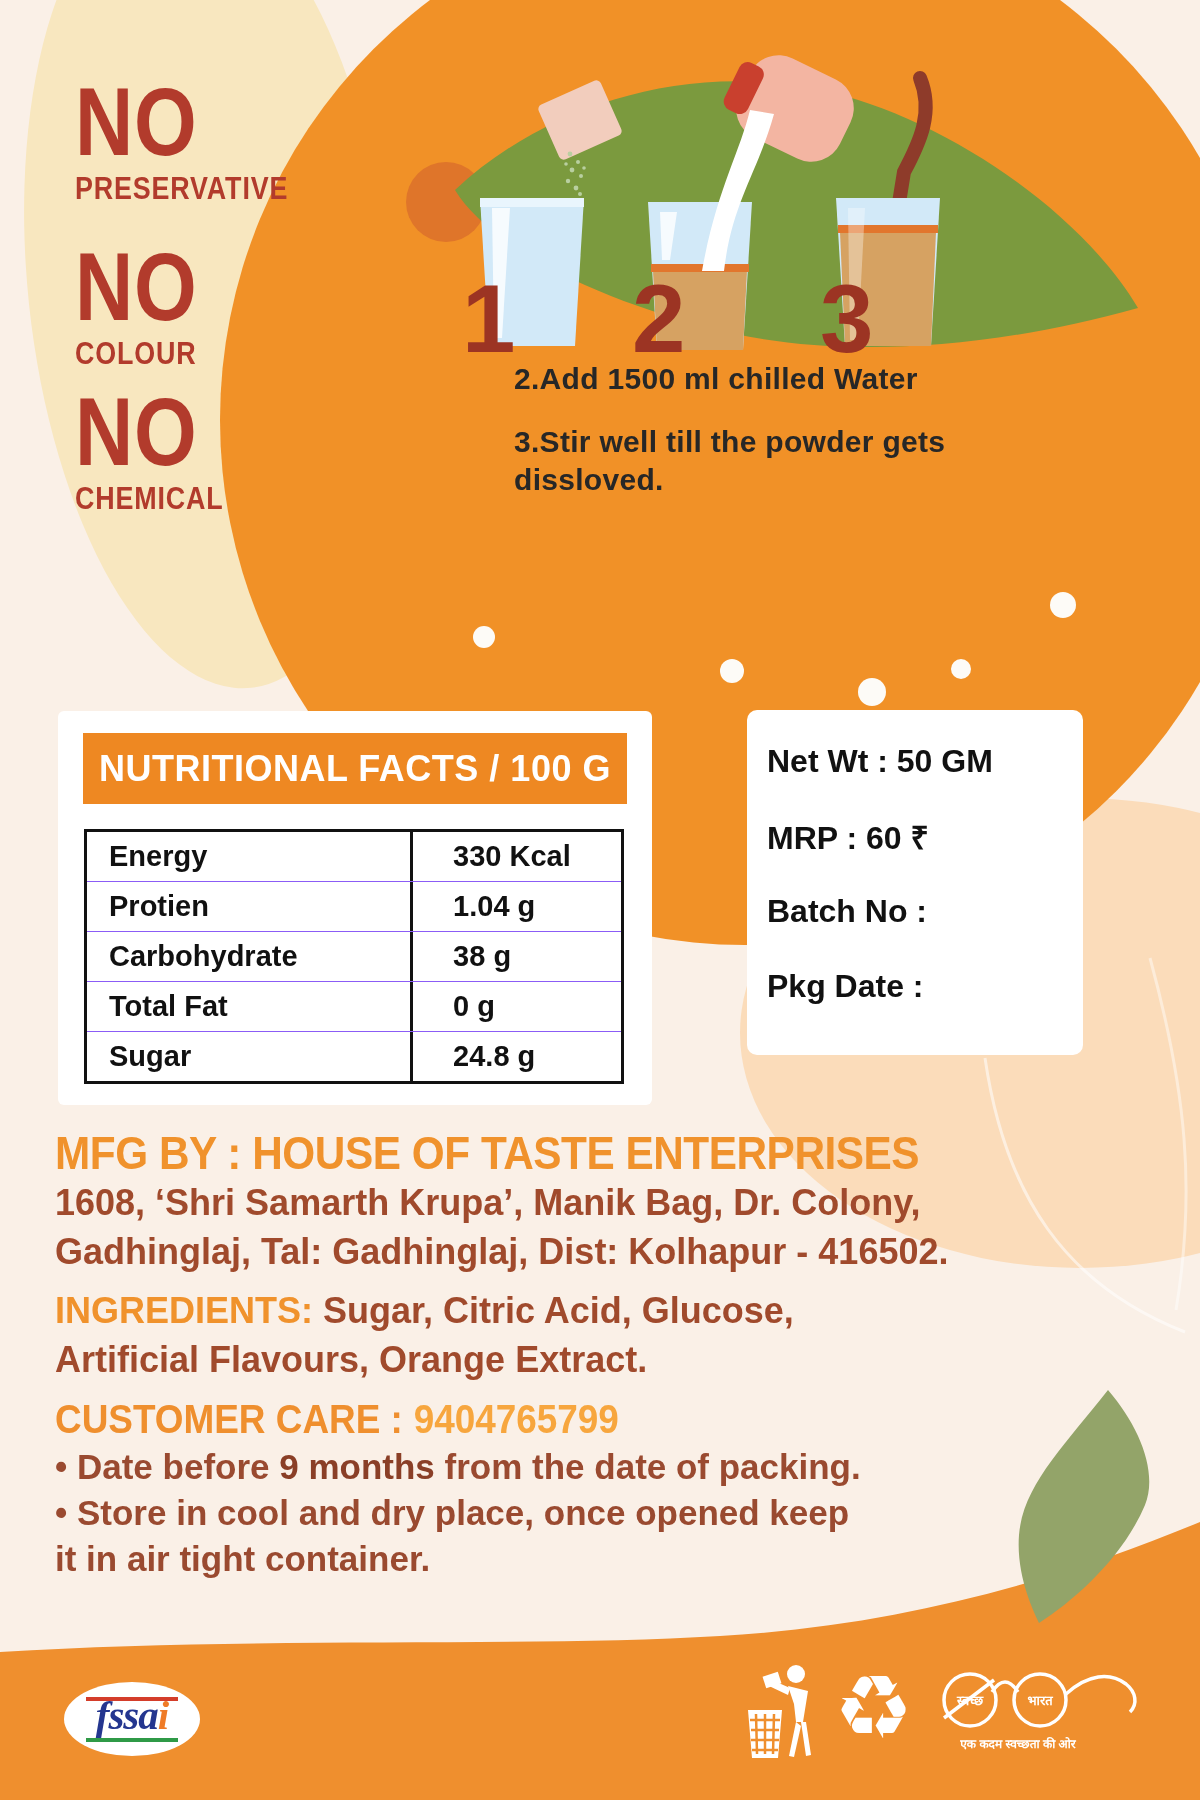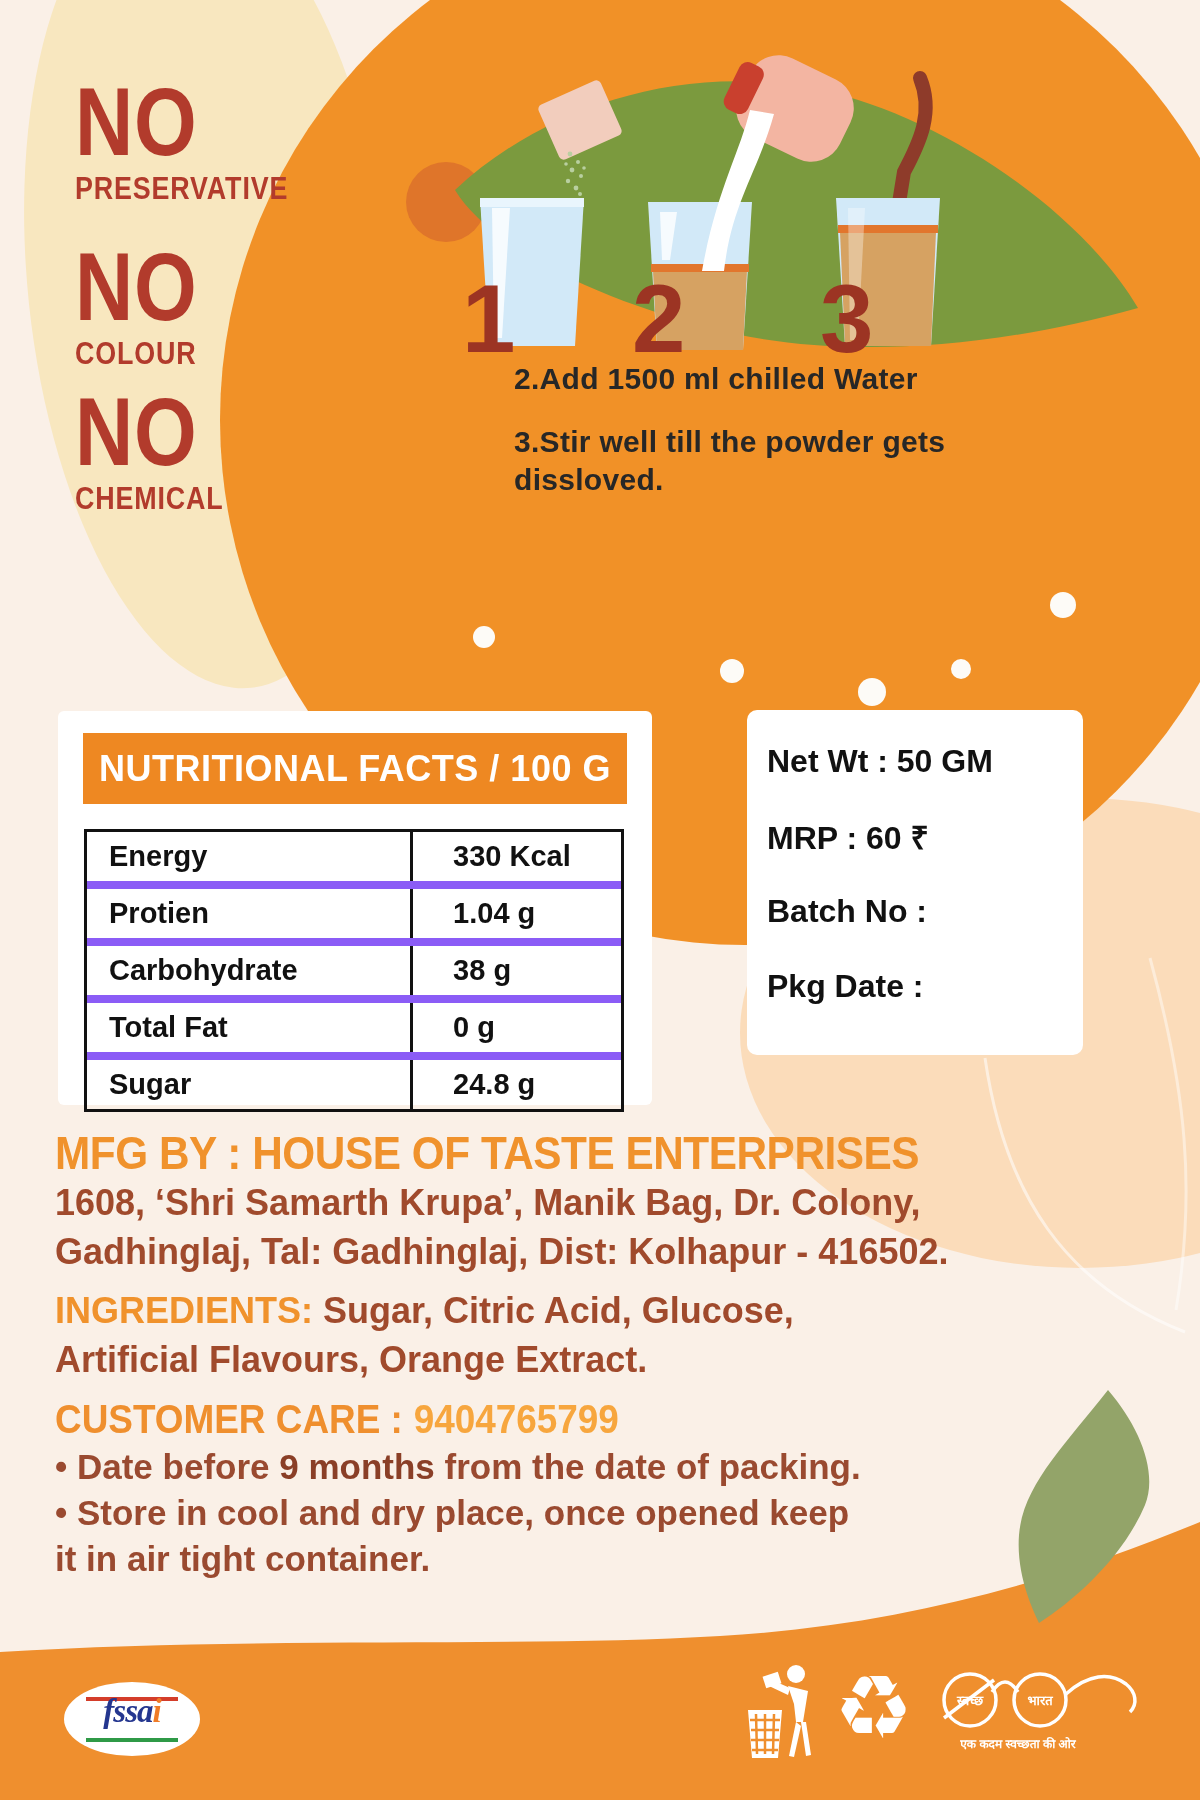--- a/index.html
+++ b/index.html
@@ -26,21 +26,21 @@
   .instructions{position:absolute;left:514px;top:360px;width:482px;z-index:3;color:#272727;font-size:30px;font-weight:600;line-height:38px;letter-spacing:.3px;}
   .instructions p{margin:0 0 25px 0;}
 
   .dot{position:absolute;background:#fdfbf7;border-radius:50%;z-index:3;}
 
   
   .nutri-card{position:absolute;left:58px;top:711px;width:594px;height:394px;background:#ffffff;border-radius:6px;z-index:3;}
   .nutri-header{position:absolute;left:25px;right:25px;top:22px;height:71px;background:#ee8822;display:flex;align-items:center;justify-content:center;color:#fff;font-size:36px;font-weight:800;letter-spacing:.5px;white-space:nowrap;}
   .nutri-table{position:absolute;left:26px;right:28px;top:118px;border:3px solid #111;}
   .nrow{display:grid;grid-template-columns:60.5% 39.5%;height:49px;}
-  .nrow + .nrow{border-top:8px solid #8b5cf6;}
+  .nrow + .nrow{border-top:1px solid #8b5cf6;}
   .ncell{display:flex;align-items:center;font-size:29px;font-weight:800;color:#111;padding-left:22px;}
   .nval{border-left:3px solid #111;padding-left:40px;}
 
   
   .pack-box{position:absolute;left:747px;top:710px;width:336px;height:345px;background:#ffffff;border-radius:10px;z-index:3;padding:14px 0 0 20px;box-sizing:border-box;}
   .pack-box p{margin:0;height:75px;display:flex;align-items:center;font-size:32px;font-weight:800;color:#111;}
 
   
   .mfg-heading{position:absolute;left:55px;top:1126px;z-index:3;color:#f0922c;font-size:46px;font-weight:800;letter-spacing:-.5px;transform:scaleX(.92);transform-origin:left top;white-space:nowrap;}
   .address{position:absolute;left:55px;top:1178px;z-index:3;color:#a04a2c;font-size:36px;font-weight:700;line-height:49px;}
@@ -52,21 +52,21 @@
   .storage{position:absolute;left:55px;top:1444px;z-index:3;color:#9a4a30;font-size:35px;font-weight:700;line-height:46px;}
   .storage b{font-weight:800;color:#8a3f27;}
   .storage p{margin:0;}
 
   
   .footer-curve{position:absolute;left:0;top:1470px;z-index:4;}
   .leaf-br{position:absolute;left:1005px;top:1385px;z-index:5;}
   .fssai{position:absolute;left:64px;top:1682px;width:136px;height:74px;background:#fff;border-radius:50%;z-index:6;}
   .fssai .bar-red{position:absolute;left:22px;right:22px;top:15px;height:4px;background:#d43d2a;}
   .fssai .bar-green{position:absolute;left:22px;right:22px;bottom:14px;height:4px;background:#2f9a47;}
-  .fssai .fssai-text{position:absolute;left:0;right:0;top:13px;text-align:center;font-family:"Liberation Serif",serif;font-style:italic;font-weight:700;font-size:33px;color:#24368f;letter-spacing:-1px;line-height:1;}
+  .fssai .fssai-text{position:absolute;left:0;right:0;top:13px;text-align:center;font-family:"Liberation Serif",serif;font-style:italic;font-weight:700;font-size:41px;color:#24368f;letter-spacing:-1px;line-height:1;}
   .fssai .fssai-text .i-orange{color:#ef7b27;}
   .lic-no{position:absolute;left:215px;top:1800px;z-index:6;color:#fff;font-size:38px;font-weight:800;letter-spacing:.5px;}
   .icon-white{position:absolute;z-index:6;color:#fff;}
   .recycle-glyph{font-family:"DejaVu Sans",sans-serif;font-size:88px;line-height:1;}
 </style>
 </head>
 <body>
 
 <div class="page">
 

